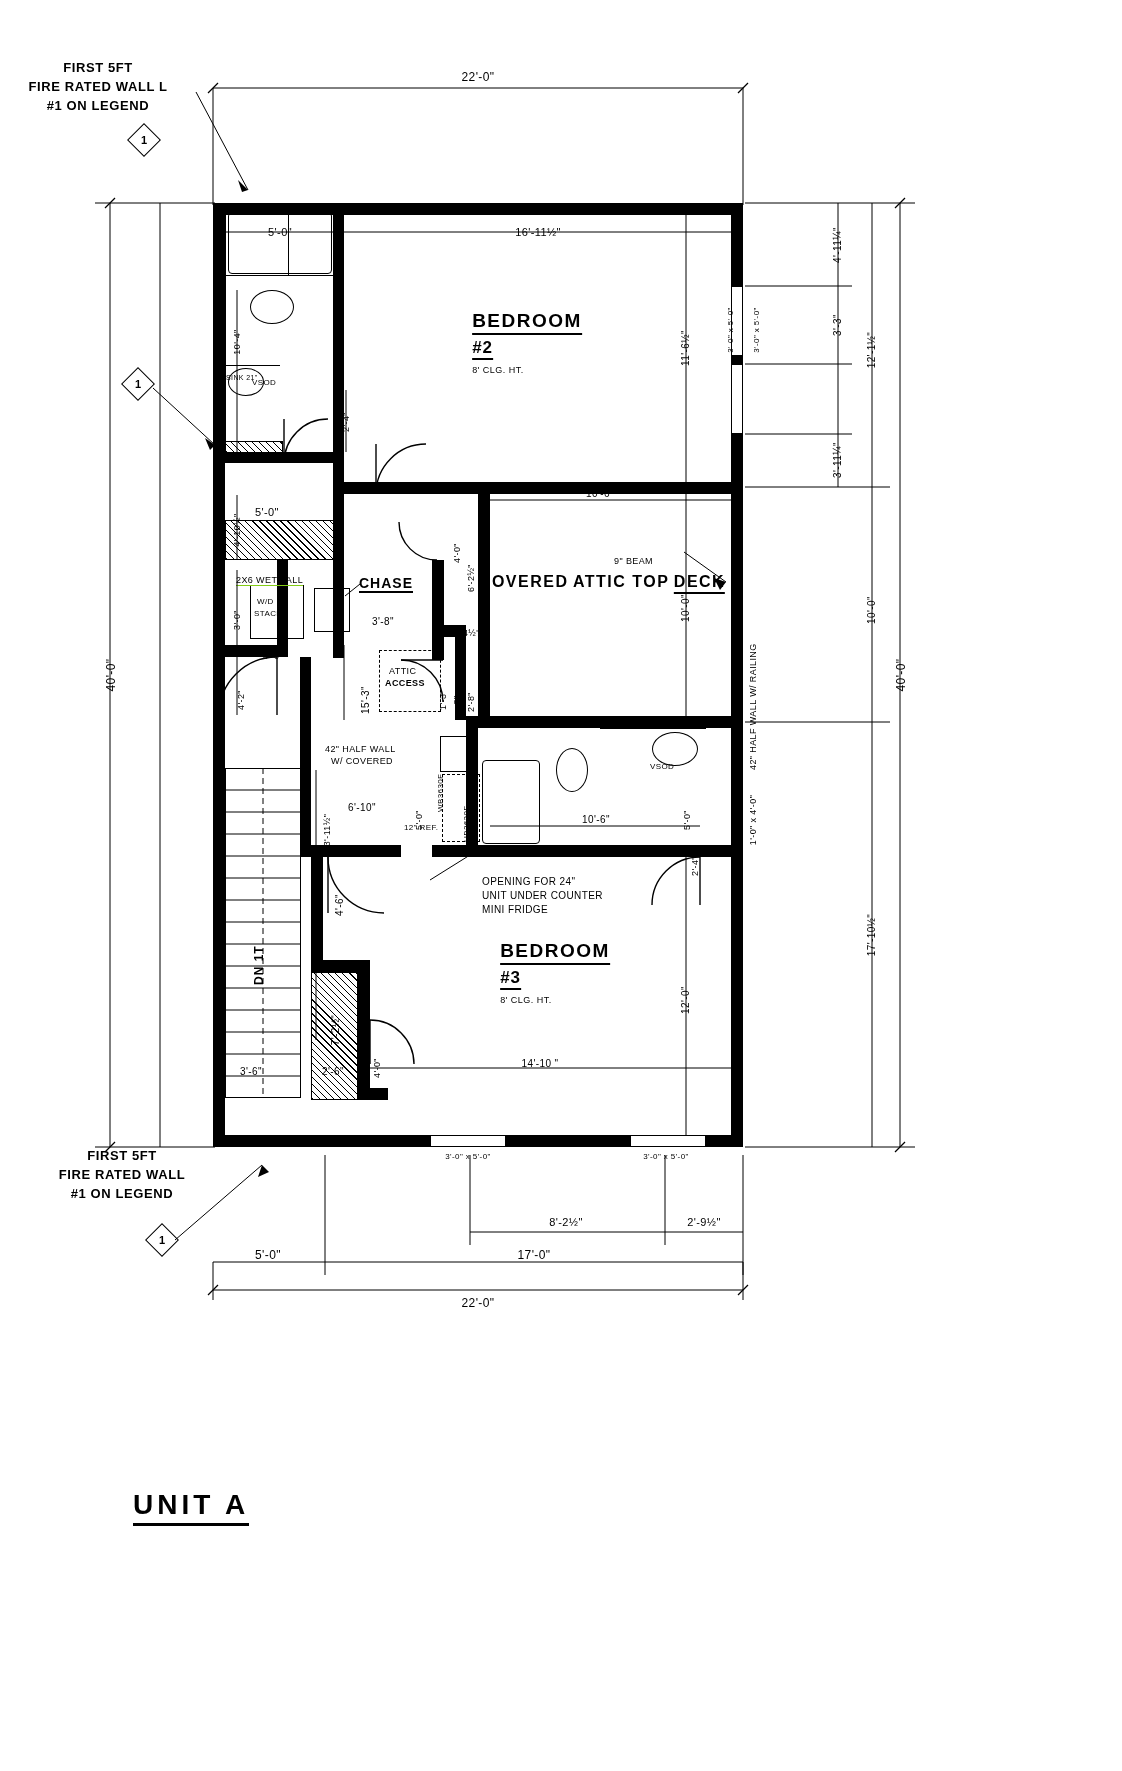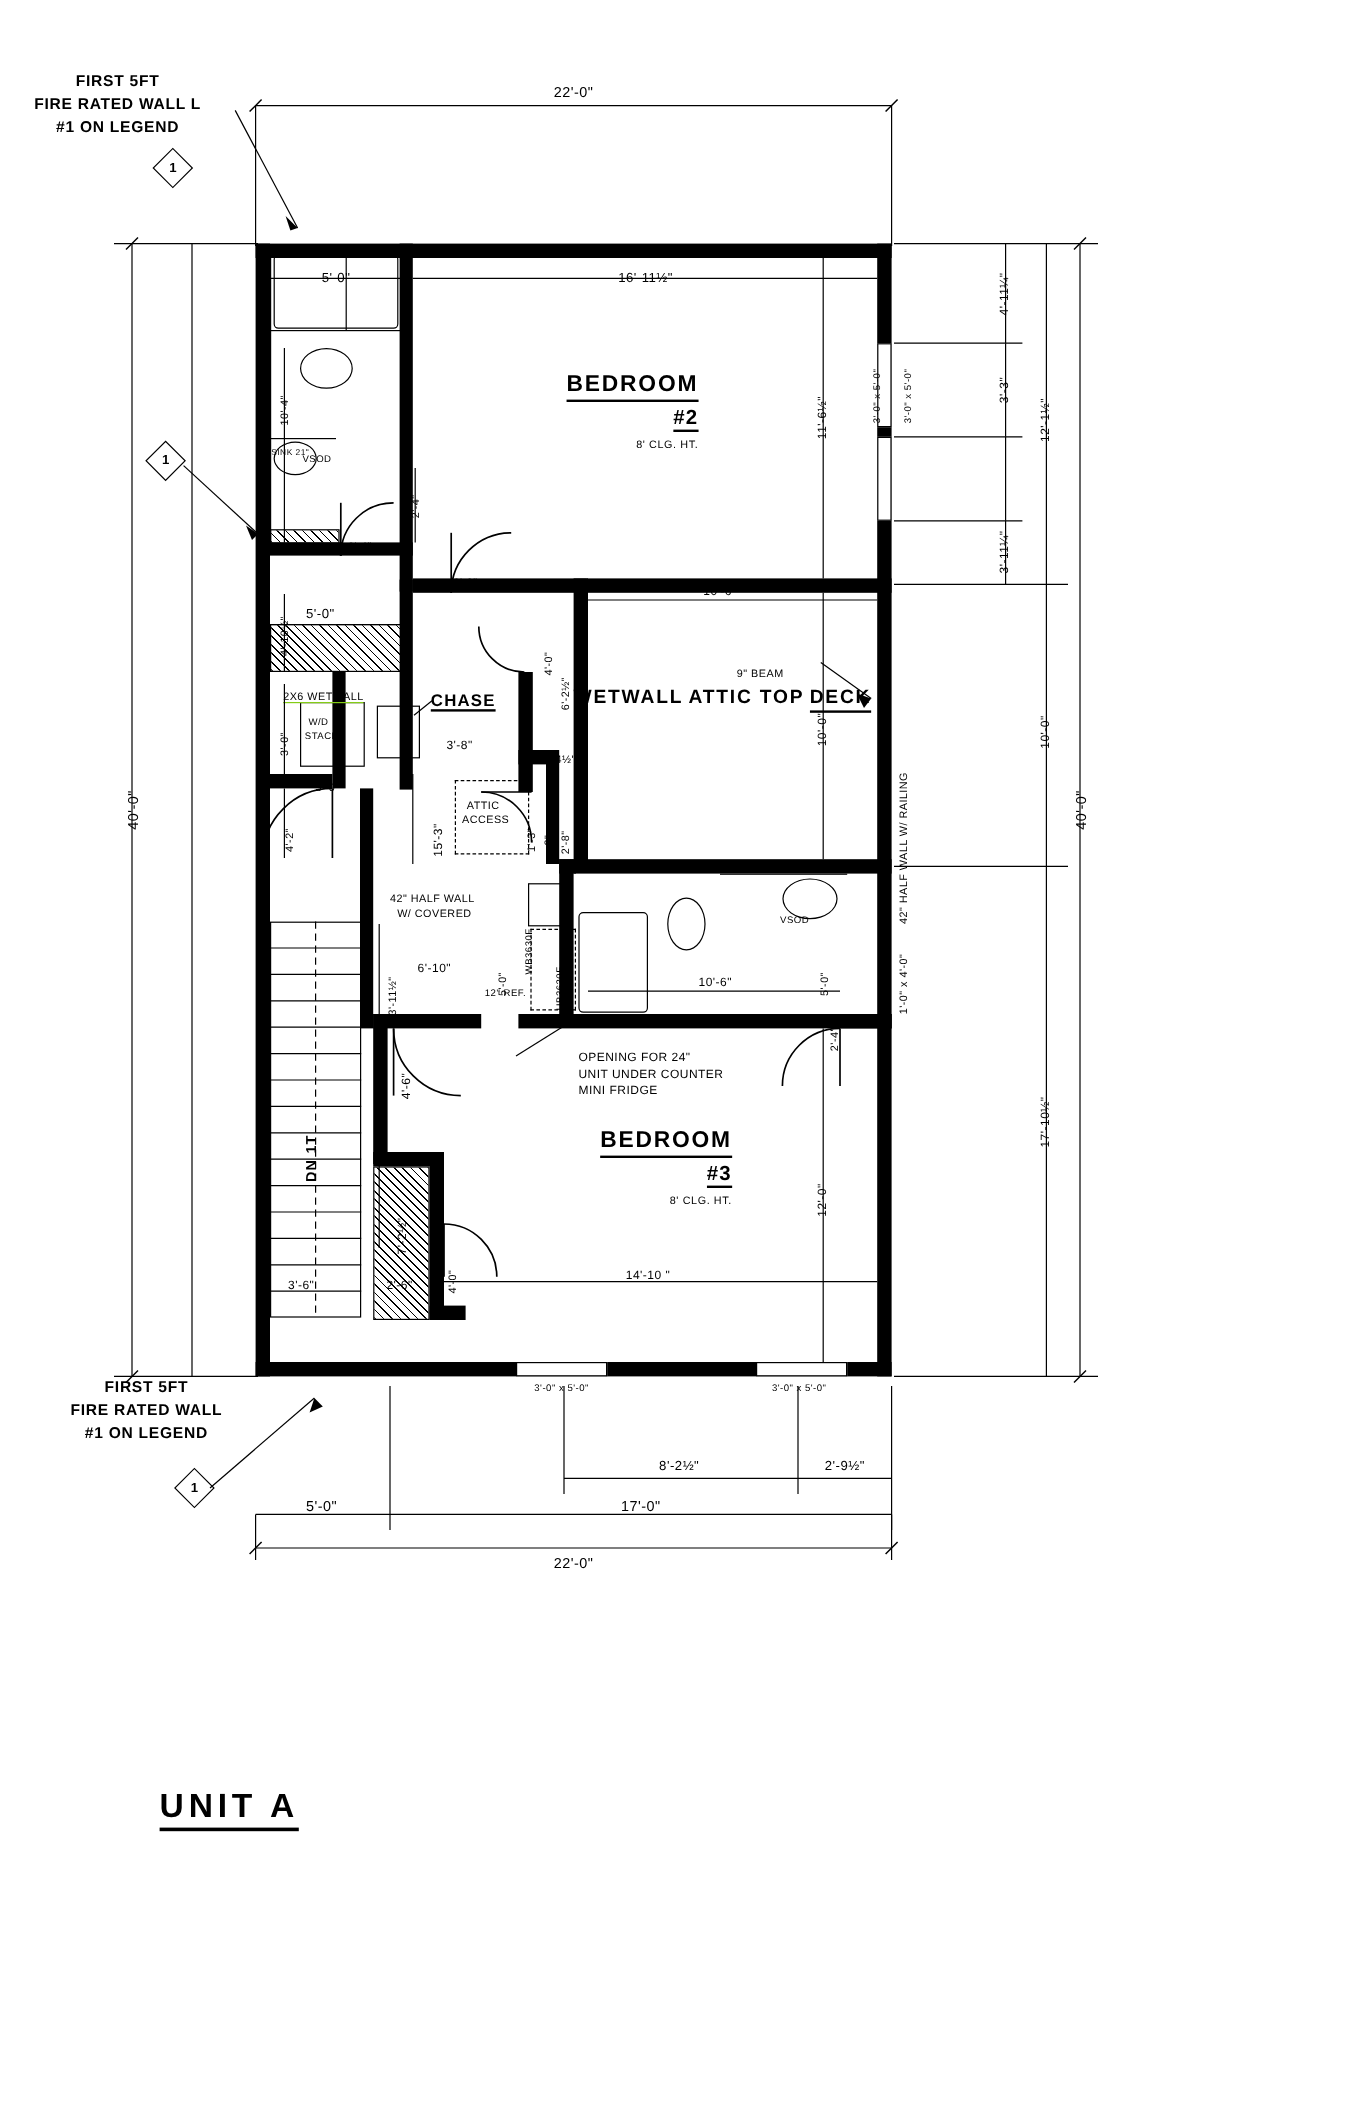--- a/index.html
+++ b/index.html
@@ -11,21 +11,21 @@
   .ln{position:absolute;background:#000;}
   .hln{height:1px;}
   .vln{width:1px;}
   .wall{position:absolute;background:#000;}
   .thin{position:absolute;border:1px solid #000;box-sizing:border-box;}
   .txt{position:absolute;white-space:nowrap;font-size:10px;letter-spacing:.4px;}
   .txt.c{transform:translateX(-50%);}
   .rot90{transform-origin:0 0;transform:rotate(-90deg);}
   .rot90c{transform-origin:0 0;transform:rotate(-90deg) translateX(-50%);}
   .bold{font-weight:bold;}
-  .room{position:absolute;text-align:right;transform:translateX(-50%);}
+  .room{position:absolute;text-align:left;transform:translateX(-50%);}
   .room .nm{font-size:19px;font-weight:bold;letter-spacing:1.5px;
             border-bottom:2px solid #000;padding-bottom:1px;display:inline-block;}
   .room .no{font-size:17px;font-weight:bold;letter-spacing:1px;
             border-bottom:2px solid #000;display:inline-block;margin-top:3px;}
   .room .clg{font-size:9px;letter-spacing:.5px;margin-top:5px;}
   .dia{position:absolute;width:22px;height:22px;border:1.5px solid #000;
        transform:rotate(45deg);}
   .dia span{position:absolute;left:0;top:0;width:22px;height:22px;
        line-height:22px;text-align:center;font-size:11px;font-weight:bold;
        transform:rotate(-45deg);}
@@ -120,21 +120,21 @@
   <div class="ell" style="left:228px;top:368px;width:34px;height:26px;"></div>
 
   <div class="rectb" style="left:250px;top:585px;width:54px;height:54px;"></div>
   <div class="txt" style="left:257px;top:597px;font-size:8px;">W/D</div>
   <div class="txt" style="left:254px;top:609px;font-size:8px;">STACK</div>
 
   <div class="rectb" style="left:314px;top:588px;width:36px;height:44px;"></div>
 
   <div class="dot" style="left:379px;top:650px;width:62px;height:62px;"></div>
   <div class="txt" style="left:389px;top:666px;font-size:9px;">ATTIC</div>
-  <div class="txt" style="left:385px;top:678px;font-size:9px;">ACCESS</div>
+  <div class="txt" style="left:385px;top:678px;font-size:9px;font-weight:bold;">ACCESS</div>
 
   <div class="rectb" style="left:482px;top:760px;width:58px;height:84px;border-radius:4px;"></div>
   <div class="ell" style="left:556px;top:748px;width:30px;height:42px;"></div>
   <div class="ell" style="left:652px;top:732px;width:44px;height:32px;"></div>
   <div class="rectb" style="left:600px;top:728px;width:106px;height:34px;border:none;border-top:1px solid #000;"></div>
 
   <div class="rectb" style="left:440px;top:736px;width:36px;height:36px;"></div>
   <div class="dot" style="left:442px;top:774px;width:38px;height:68px;"></div>
 
   <div class="rectb" style="left:225px;top:768px;width:76px;height:330px;border-width:1px;"></div>
@@ -192,21 +192,21 @@
   <div class="thin" style="left:430px;top:1135px;width:76px;height:12px;background:#fff;"></div>
   <div class="thin" style="left:630px;top:1135px;width:76px;height:12px;background:#fff;"></div>
 
   <div class="room" style="left:527px;top:310px;">
     <div class="nm">BEDROOM</div>
     <div><span class="no">#2</span></div>
     <div class="clg">8' CLG. HT.</div>
   </div>
 
   <div class="room" style="left:602px;top:573px;">
-    <div class="nm" style="font-size:16px;border:none;">WETWALL</div>
+    <div class="nm" style="font-size:16px;border:none;">COVERED</div>
     <div class="nm" style="font-size:16px;border:none;">ATTIC TOP</div>
     <div class="nm" style="font-size:16px;">DECK</div>
   </div>
 
   <div class="room" style="left:555px;top:940px;">
     <div class="nm">BEDROOM</div>
     <div><span class="no">#3</span></div>
     <div class="clg">8' CLG. HT.</div>
   </div>
 

